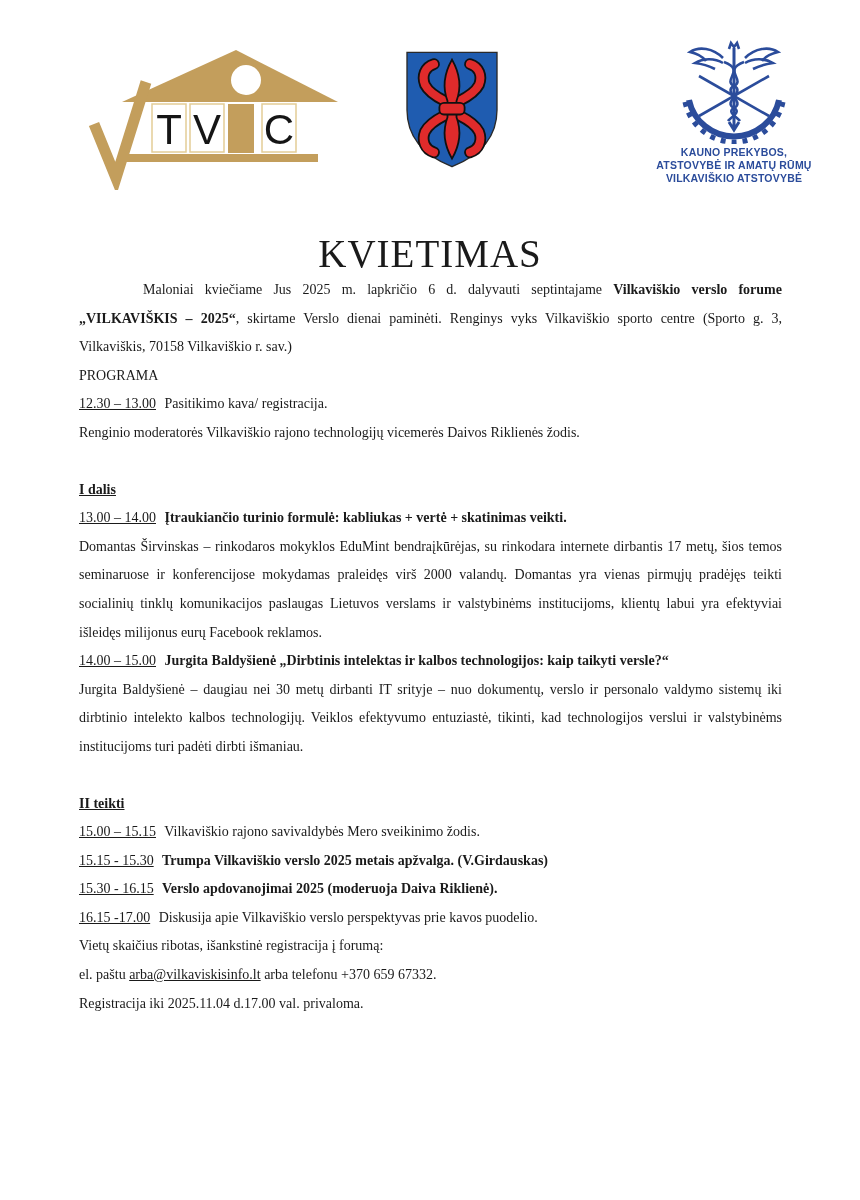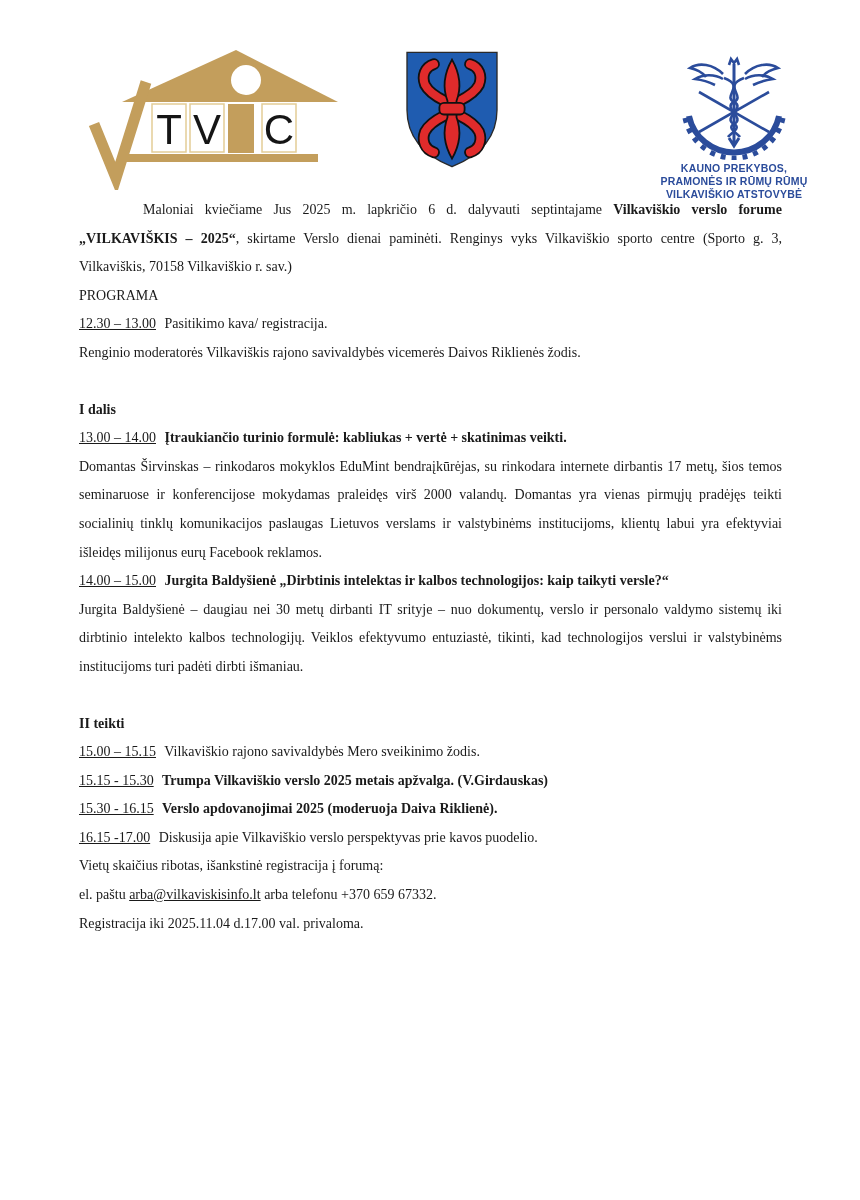--- a/index.html
+++ b/index.html
@@ -10,21 +10,21 @@
     background:#ffffff;
     font-family:"Liberation Serif", serif;
     color:#1a1a1a;
     overflow:hidden;
   }
   
   .logos{position:relative;height:162px;margin-top:34px;}
   .logo{position:absolute;}
   .logo-tvic{left:86px;top:6px;width:262px;height:150px;}
   .logo-shield{left:398px;top:0px;width:108px;height:152px;}
-  .logo-chamber{left:646px;top:22px;width:176px;height:156px;text-align:center;}
+  .logo-chamber{left:646px;top:6px;width:176px;height:156px;text-align:center;}
   .chamber-text{
     margin-top:2px;
     font-family:"Liberation Sans", sans-serif;
     font-weight:bold;
     font-size:10.5px;
     line-height:13px;
     color:var(--chamber-blue,#2b4c9b);
     letter-spacing:.2px;
   }
   
@@ -39,21 +39,21 @@
   .content{
     padding:0 78px 0 79px;
     font-size:14px;
     line-height:28.6px;
   }
   .content p{margin:0;text-align:justify;}
   .intro{margin-top:25px;text-indent:64px;}
   .center{text-align:right;}
   .time{font-weight:normal;text-decoration:underline;margin-right:5px;}
   .bold{font-weight:bold;}
-  .part-heading{font-weight:bold;margin-top:28px !important;}
+  .part-heading{font-weight:bold;text-decoration:underline;margin-top:28px !important;}
   .gap-top{margin-top:28px !important;}
   a.email{color:#1a1a1a;text-decoration:underline;}
 </style>
 </head>
 <body>
 
 <div class="page">
 
   <div class="logos">
 
@@ -119,36 +119,37 @@
           <path d="M75,22 C53,30 77,40 65,46 C53,52 77,62 65,68 C57,72 69,78 71,81"></path>
         </g>
 
         <path d="M65,8 L65,90 M60,82 L65,90 L70,82" style="fill:none;stroke:var(--chamber-blue);stroke-width:3;"></path>
 
         <path d="M20,60 A46,46 0 0 0 110,60" style="fill:none;stroke:var(--chamber-blue);stroke-width:6;"></path>
         <path d="M16,62 A50,50 0 0 0 114,62" style="fill:none;stroke:var(--chamber-blue);stroke-width:5;stroke-dasharray:5 6;"></path>
       </svg>
       <div class="chamber-text">
         <div>KAUNO PREKYBOS,</div>
-        <div>PRAMONĖS IR RŪMŲ RŪMŲ</div>
+        <div>ATSTOVYBĖ IR AMATŲ RŪMŲ</div>
         <div>VILKAVIŠKIO ATSTOVYBĖ</div>
       </div>
     </div>
   </div>
 
+  <div class="doc-title">KVIETIMAS</div>
 
   <div class="content">
 
     <p class="intro"><span>Maloniai kviečiame Jus 2025 m. lapkričio 6 d. dalyvauti septintajame </span><span class="bold">Vilkaviškio verslo forume „VILKAVIŠKIS – 2025“</span><span>, skirtame Verslo dienai paminėti. Renginys vyks Vilkaviškio sporto centre (Sporto g. 3, Vilkaviškis, 70158 Vilkaviškio r. sav.)</span></p>
 
     <p class="center">PROGRAMA</p>
 
     <p><span class="time">12.30 – 13.00</span><span> Pasitikimo kava/ registracija.</span></p>
 
-    <p>Renginio moderatorės Vilkaviškis rajono savivaldybės vicemerės Daivos Riklienės žodis.</p>
+    <p>Renginio moderatorės Vilkaviškio rajono technologijų vicemerės Daivos Riklienės žodis.</p>
 
     <p class="part-heading">I dalis</p>
 
     <p><span class="time">13.00 – 14.00</span><span class="bold"> Įtraukiančio turinio formulė: kabliukas + vertė + skatinimas veikti.</span></p>
 
     <p>Domantas Širvinskas – rinkodaros mokyklos EduMint bendraįkūrėjas, su rinkodara internete dirbantis 17 metų, šios temos seminaruose ir konferencijose mokydamas praleidęs virš 2000 valandų. Domantas yra vienas pirmųjų pradėjęs teikti socialinių tinklų komunikacijos paslaugas Lietuvos verslams ir valstybinėms institucijoms, klientų labui yra efektyviai išleidęs milijonus eurų Facebook reklamos.</p>
 
     <p><span class="time">14.00 – 15.00</span><span class="bold"> Jurgita Baldyšienė „Dirbtinis intelektas ir kalbos technologijos: kaip taikyti versle?“</span></p>
 
     <p>Jurgita Baldyšienė – daugiau nei 30 metų dirbanti IT srityje – nuo dokumentų, verslo ir personalo valdymo sistemų iki dirbtinio intelekto kalbos technologijų. Veiklos efektyvumo entuziastė, tikinti, kad technologijos verslui ir valstybinėms institucijoms turi padėti dirbti išmaniau.</p>

